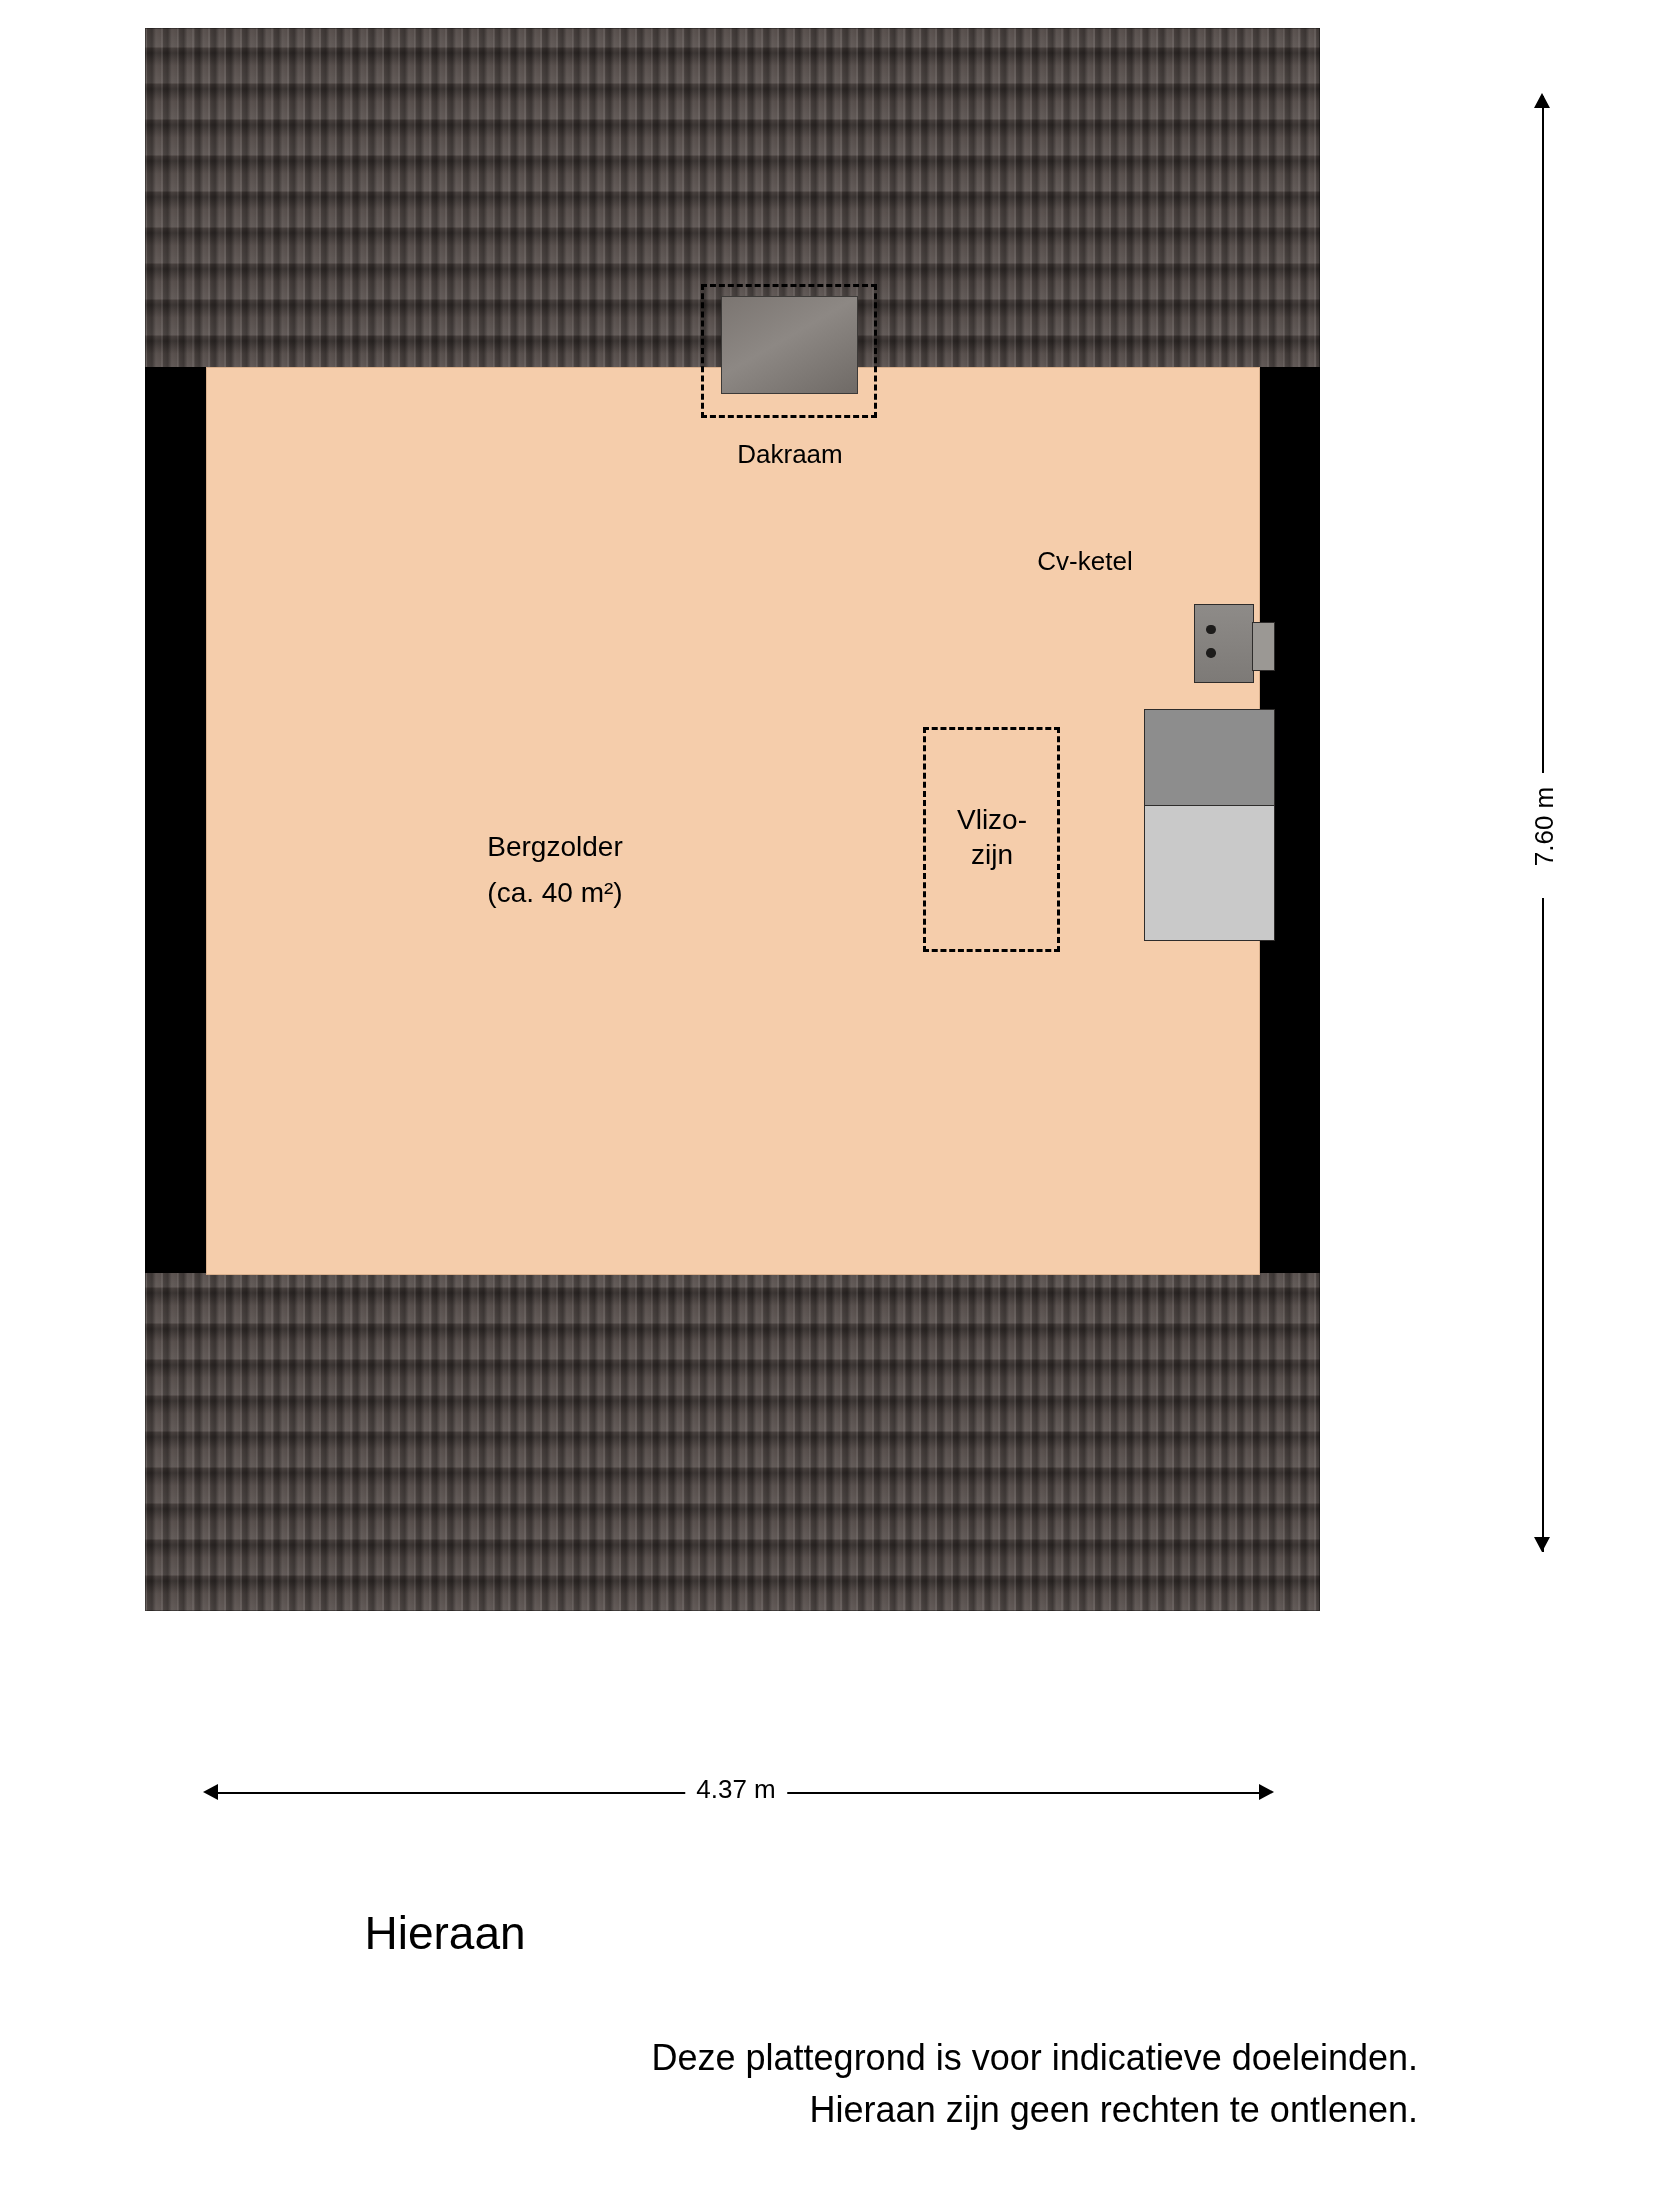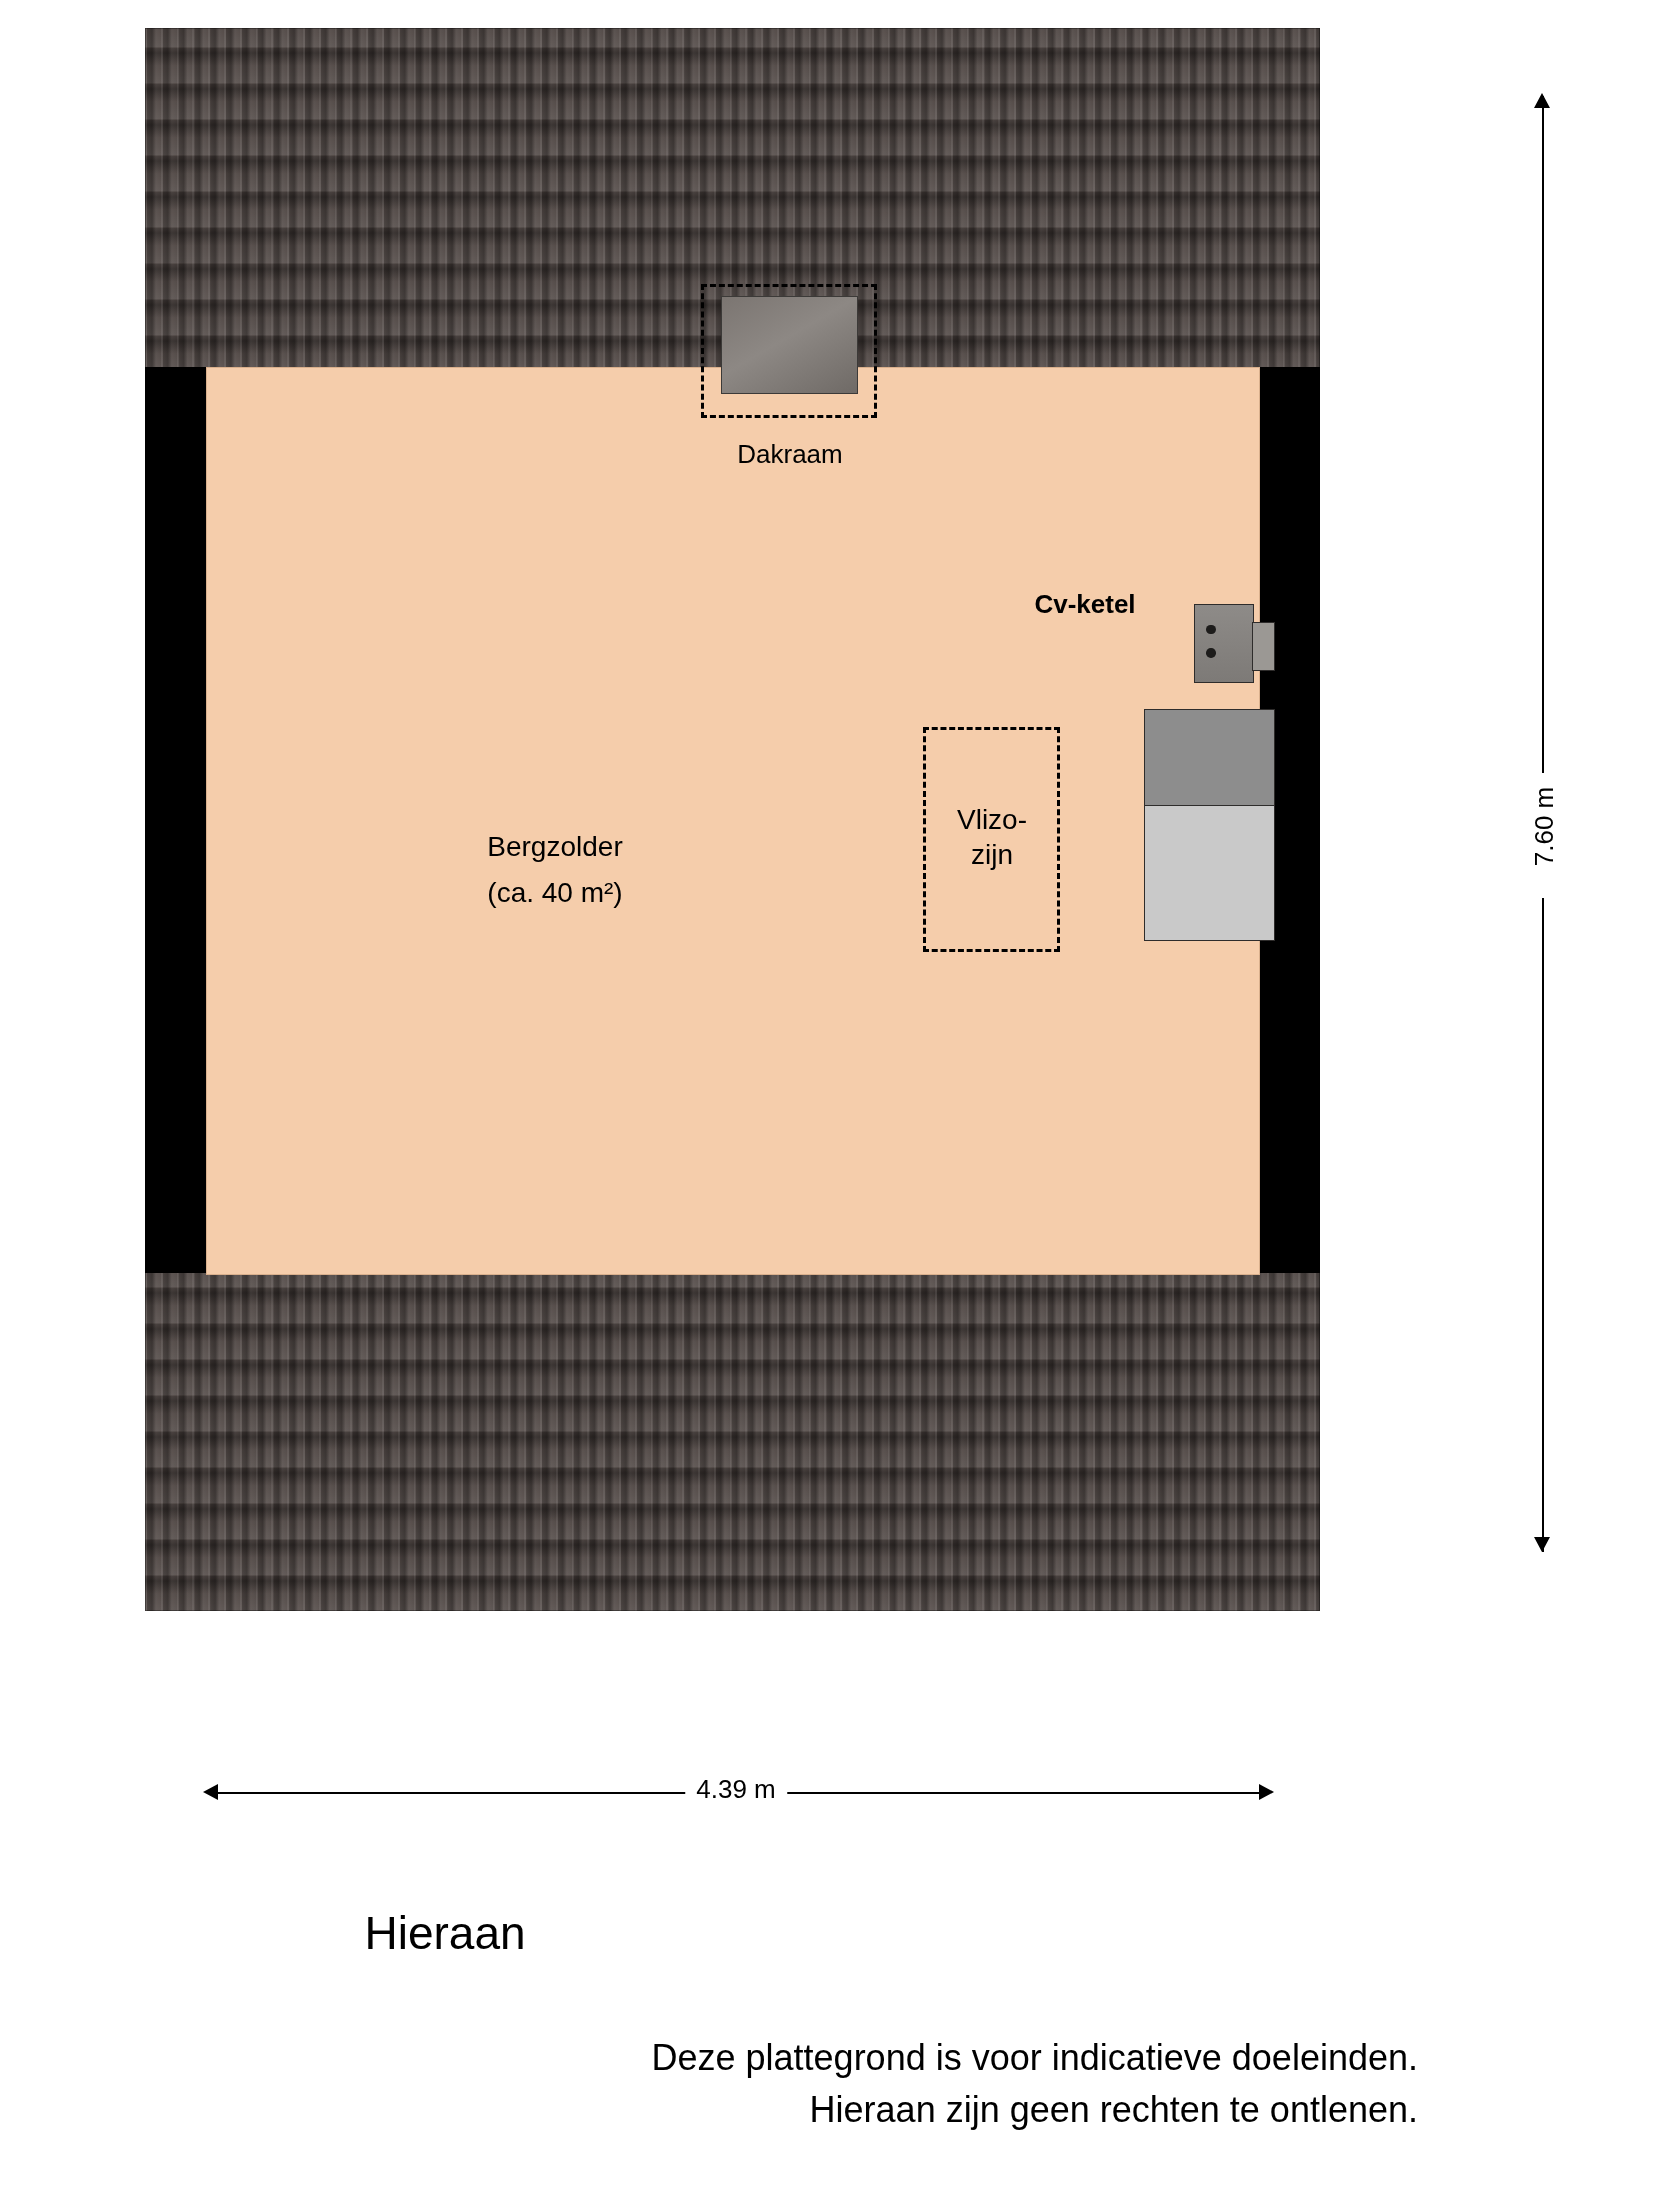--- a/index.html
+++ b/index.html
@@ -207,21 +207,21 @@
 
   <div class="wall" style="left:145px; top:367px; width:63px; height:906px;"></div>
   <div class="wall" style="left:1257px; top:367px; width:63px; height:906px;"></div>
 
   <div class="floor-area" style="left:206px; top:367px; width:1052px; height:906px;"></div>
 
   <div class="skylight-inner" style="left:721px; top:296px; width:135px; height:96px;"></div>
   <div class="dashed-box" style="left:701px; top:284px; width:176px; height:134px;"></div>
   <div class="lbl lbl-center" style="left:790px; top:437px;">Dakraam</div>
 
-  <div class="lbl lbl-center" style="left:1085px; top:587px;font-weight:bold;">Cv-ketel</div>
+  <div class="lbl lbl-center" style="left:1085px; top:544px;">Cv-ketel</div>
   <div class="boiler" style="left:1194px; top:604px; width:58px; height:77px;">
     <div class="dot" style="top:19.7px;"></div>
     <div class="dot" style="top:43px;"></div>
   </div>
   <div class="boiler" style="left:1252px; top:622px; width:20.5px; height:47px; background:#9b9894;"></div>
 
   <div class="bed-pillow" style="left:1144px; top:709px; width:129px; height:98px;"></div>
   <div class="bed-frame" style="left:1144px; top:805px; width:129px; height:134px;"></div>
 
   <div class="dashed-box" style="left:923px; top:727px; width:137px; height:225px;"></div>
@@ -233,21 +233,21 @@
 
   <div class="dim-line-v" style="left:1542px; top:96px; height:677px;"></div>
   <div class="dim-line-v" style="left:1542px; top:898px; height:654px;"></div>
   <div class="arrow arrow-up" style="left:1534px; top:93px;"></div>
   <div class="arrow arrow-down" style="left:1534px; top:1537px;"></div>
   <div class="dim-text-v" style="left:1489px; top:811px; width:110px; text-align:center;">7.60 m</div>
 
   <div class="dim-line-h" style="left:213px; top:1792px; width:1048px;"></div>
   <div class="arrow arrow-left" style="left:203px; top:1784px;"></div>
   <div class="arrow arrow-right" style="left:1259px; top:1784px;"></div>
-  <div class="dim-text-h" style="left:736px; top:1774px;">4.39 m</div>
+  <div class="dim-text-h" style="left:736px; top:1774px;">4.37 m</div>
 
   <div id="floor-title">Hieraan</div>
   <div id="disclaimer">
     <div>Deze plattegrond is voor indicatieve doeleinden.</div>
     <div>Hieraan zijn geen rechten te ontlenen.</div>
   </div>
 
 </div>
 
 

